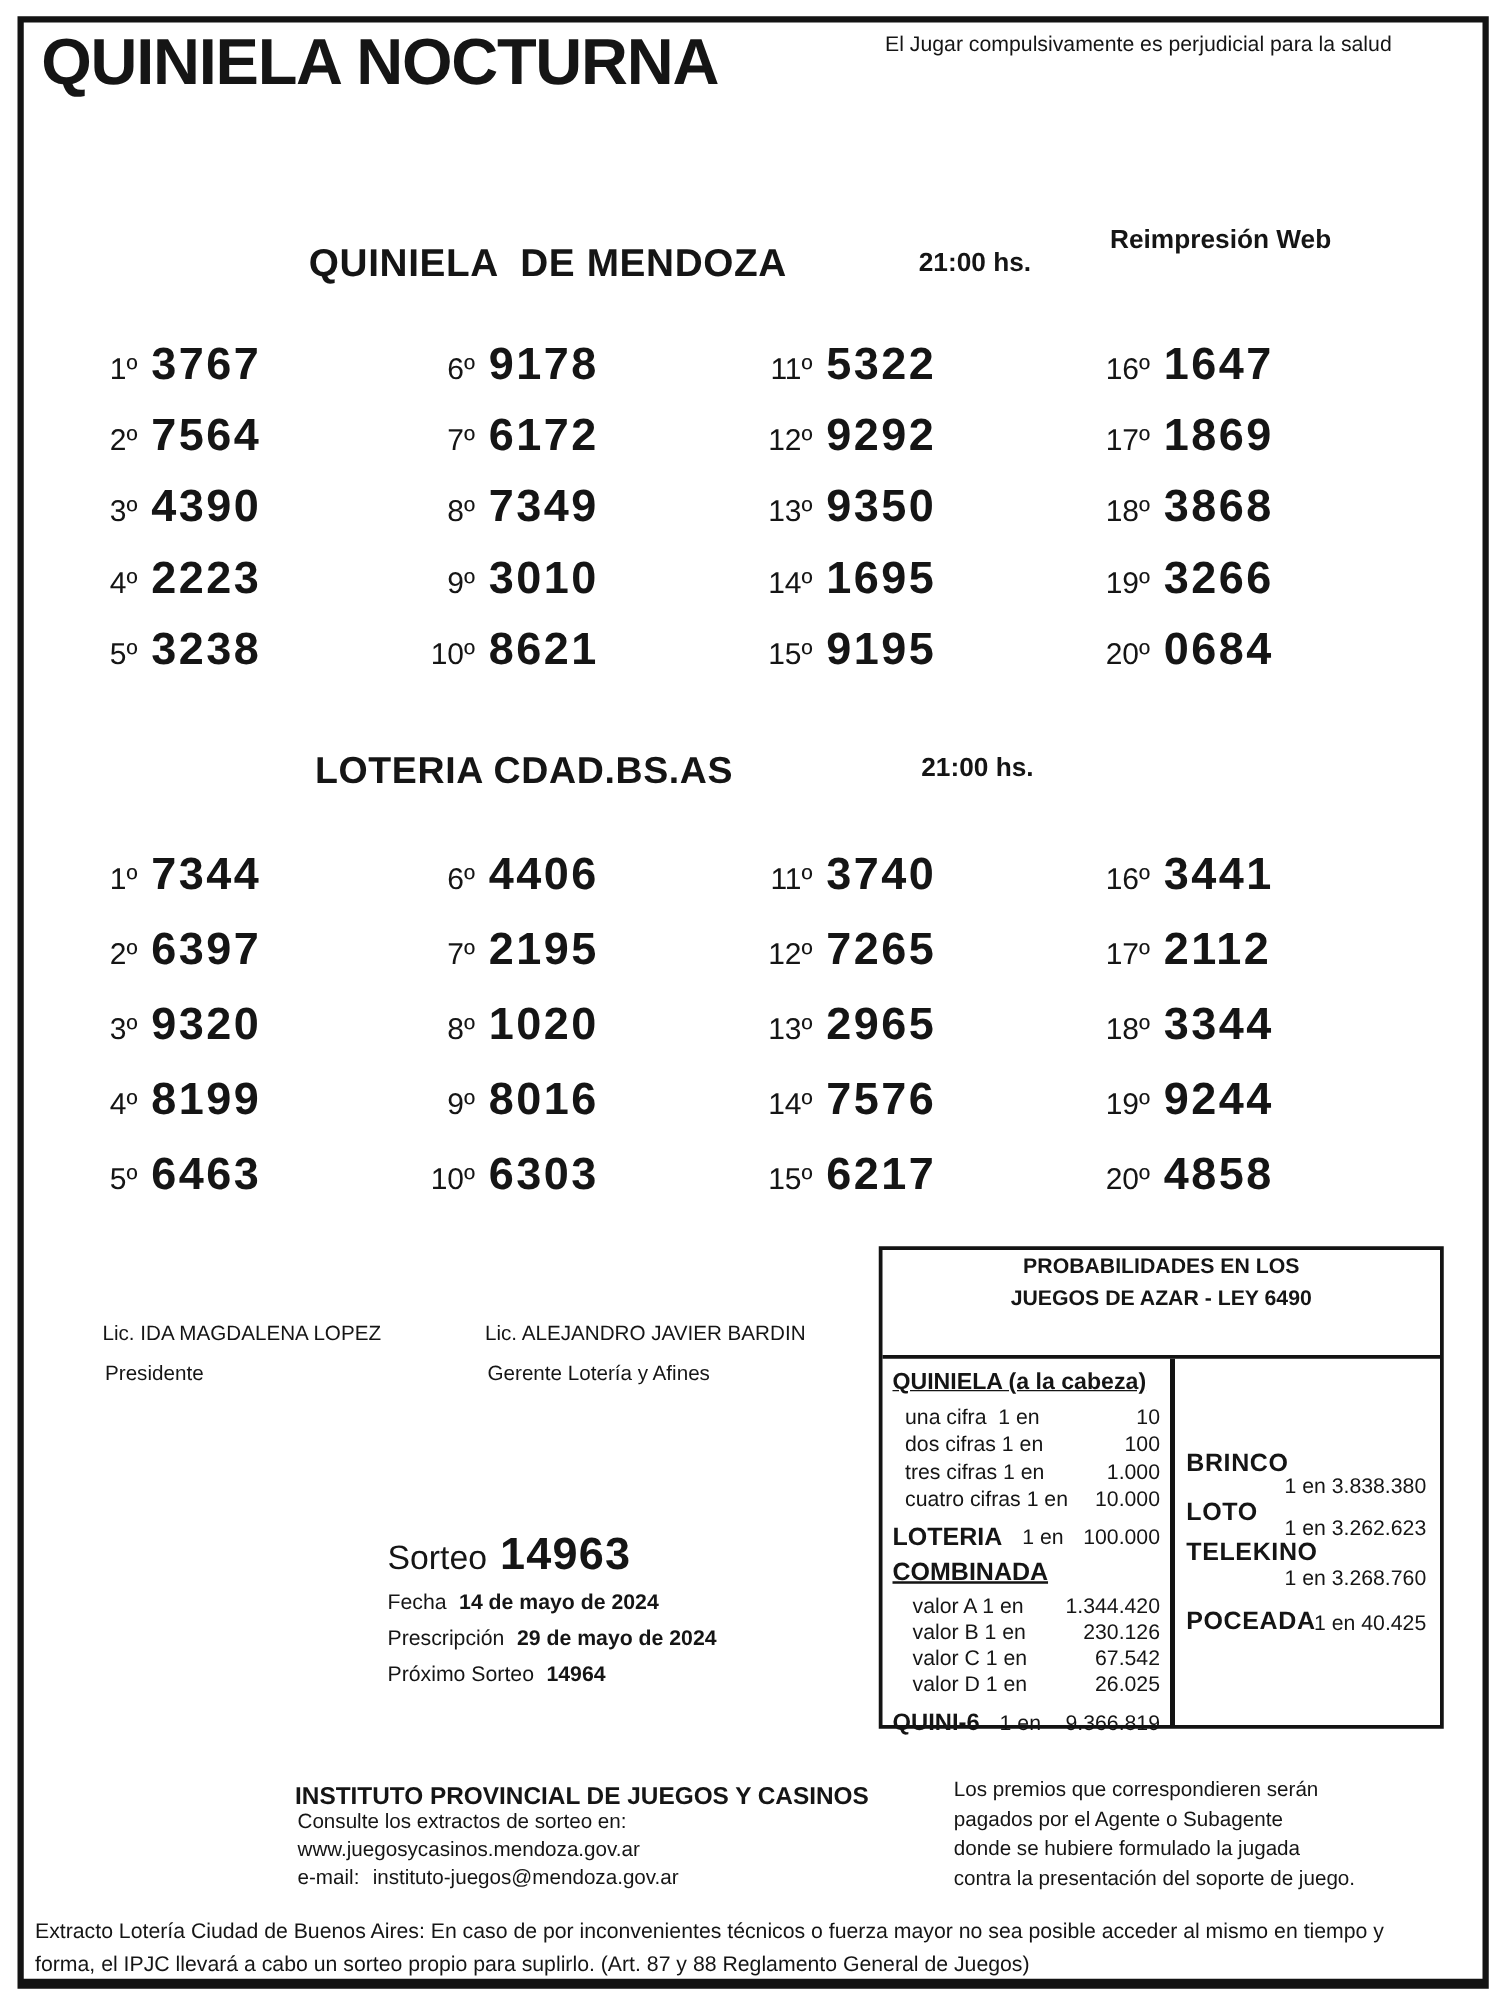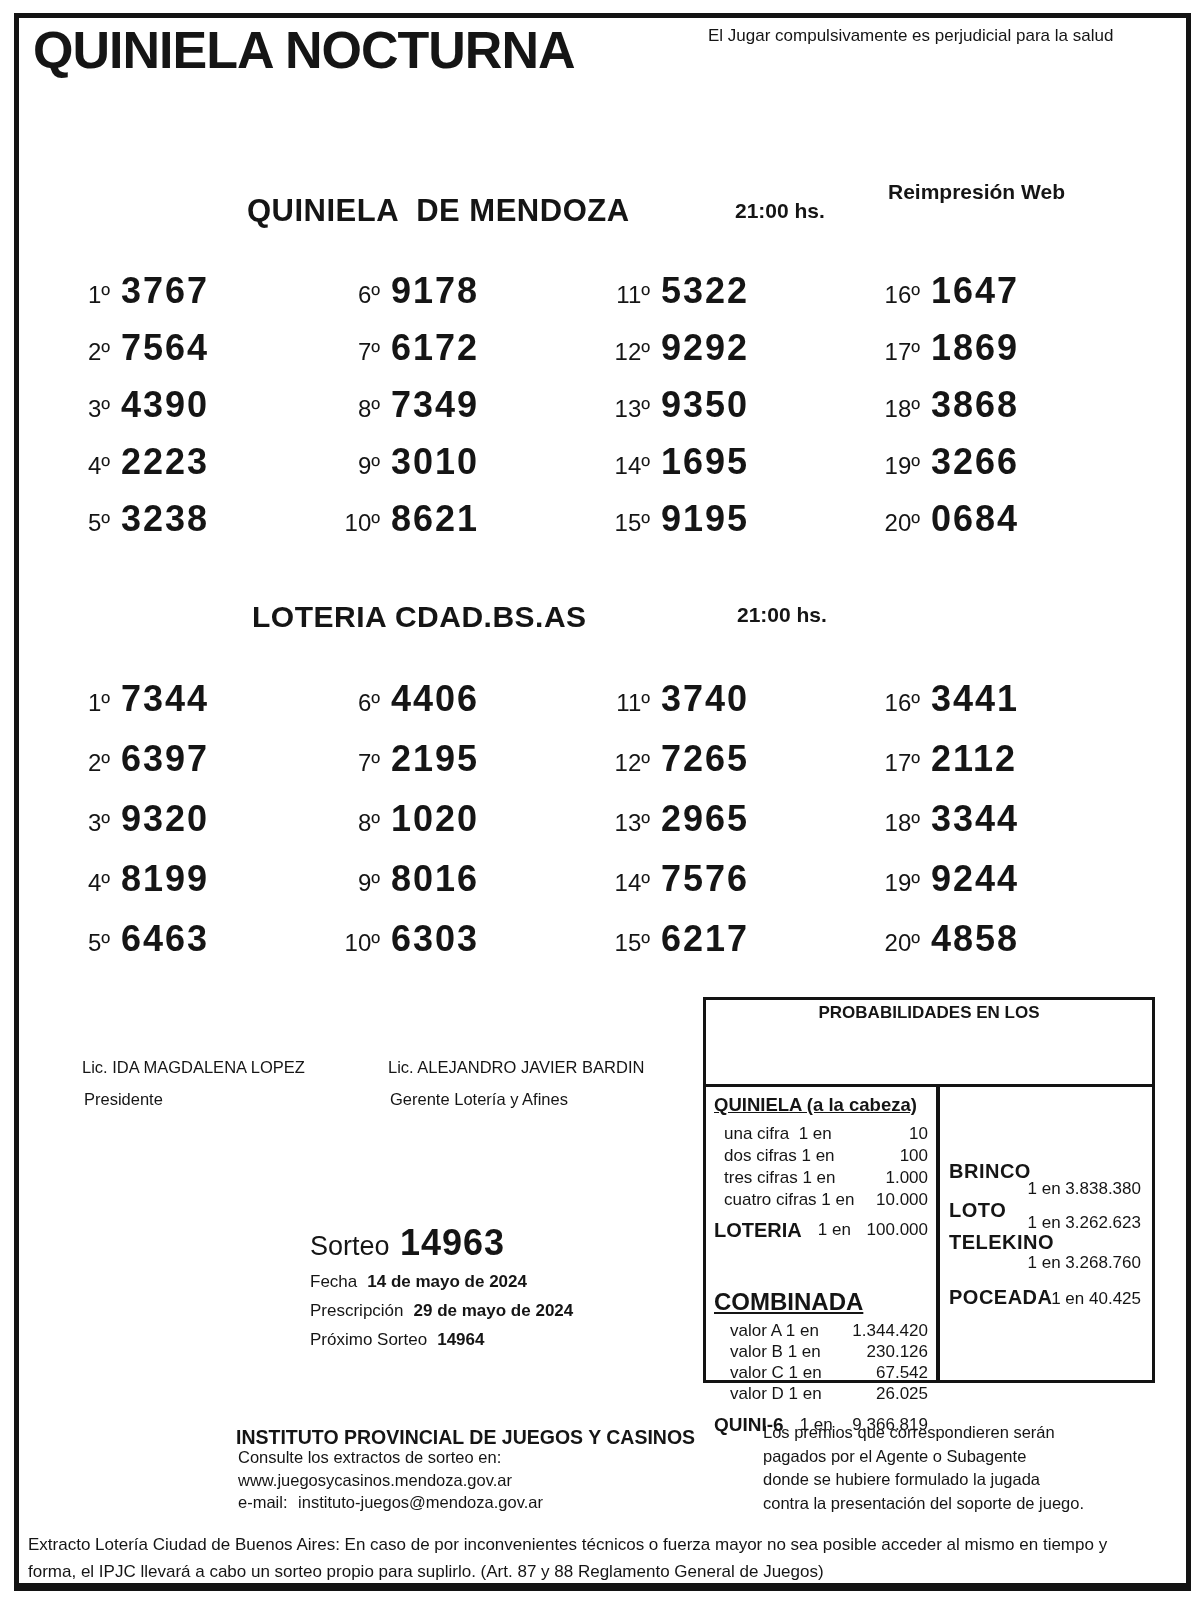--- a/index.html
+++ b/index.html
@@ -254,20 +254,21 @@
   <div class="abs meta-line" style="left:310px; top:1301px;">
     <span>Prescripción</span><span class="val">29 de mayo de 2024</span>
   </div>
   <div class="abs meta-line" style="left:310px; top:1330px;">
     <span>Próximo Sorteo</span><span class="val">14964</span>
   </div>
 
   <div class="prob-box">
     <div class="prob-header">
       <div>PROBABILIDADES EN LOS</div>
+      <div>JUEGOS DE AZAR - LEY 6490</div>
     </div>
     <div class="prob-divider"></div>
 
     <div class="prob-left">
       <div class="prob-subhead">QUINIELA (a la cabeza)</div>
       <div>
 
       <div class="prow pre">
           <span>una cifra  1 en</span>
           <span>10</span>
@@ -285,21 +286,21 @@
           <span>10.000</span>
         </div>
         </div>
       <div class="gap8"></div>
       <div class="prow3">
         <span class="b" style="font-size:20px;">LOTERIA</span>
         <span class="mid">1 en</span>
         <span class="val">100.000</span>
       </div>
       <div class="gap6"></div>
-      <div class="prob-subhead" style="font-size:24px; margin-bottom:4px;margin-top:41px;">COMBINADA</div>
+      <div class="prob-subhead" style="font-size:20px; margin-bottom:4px;">COMBINADA</div>
       <div>
 
       <div class="prow prow-valor">
           <span>valor A 1 en</span>
           <span>1.344.420</span>
         </div>
           <div class="prow prow-valor">
           <span>valor B 1 en</span>
           <span>230.126</span>
         </div>

